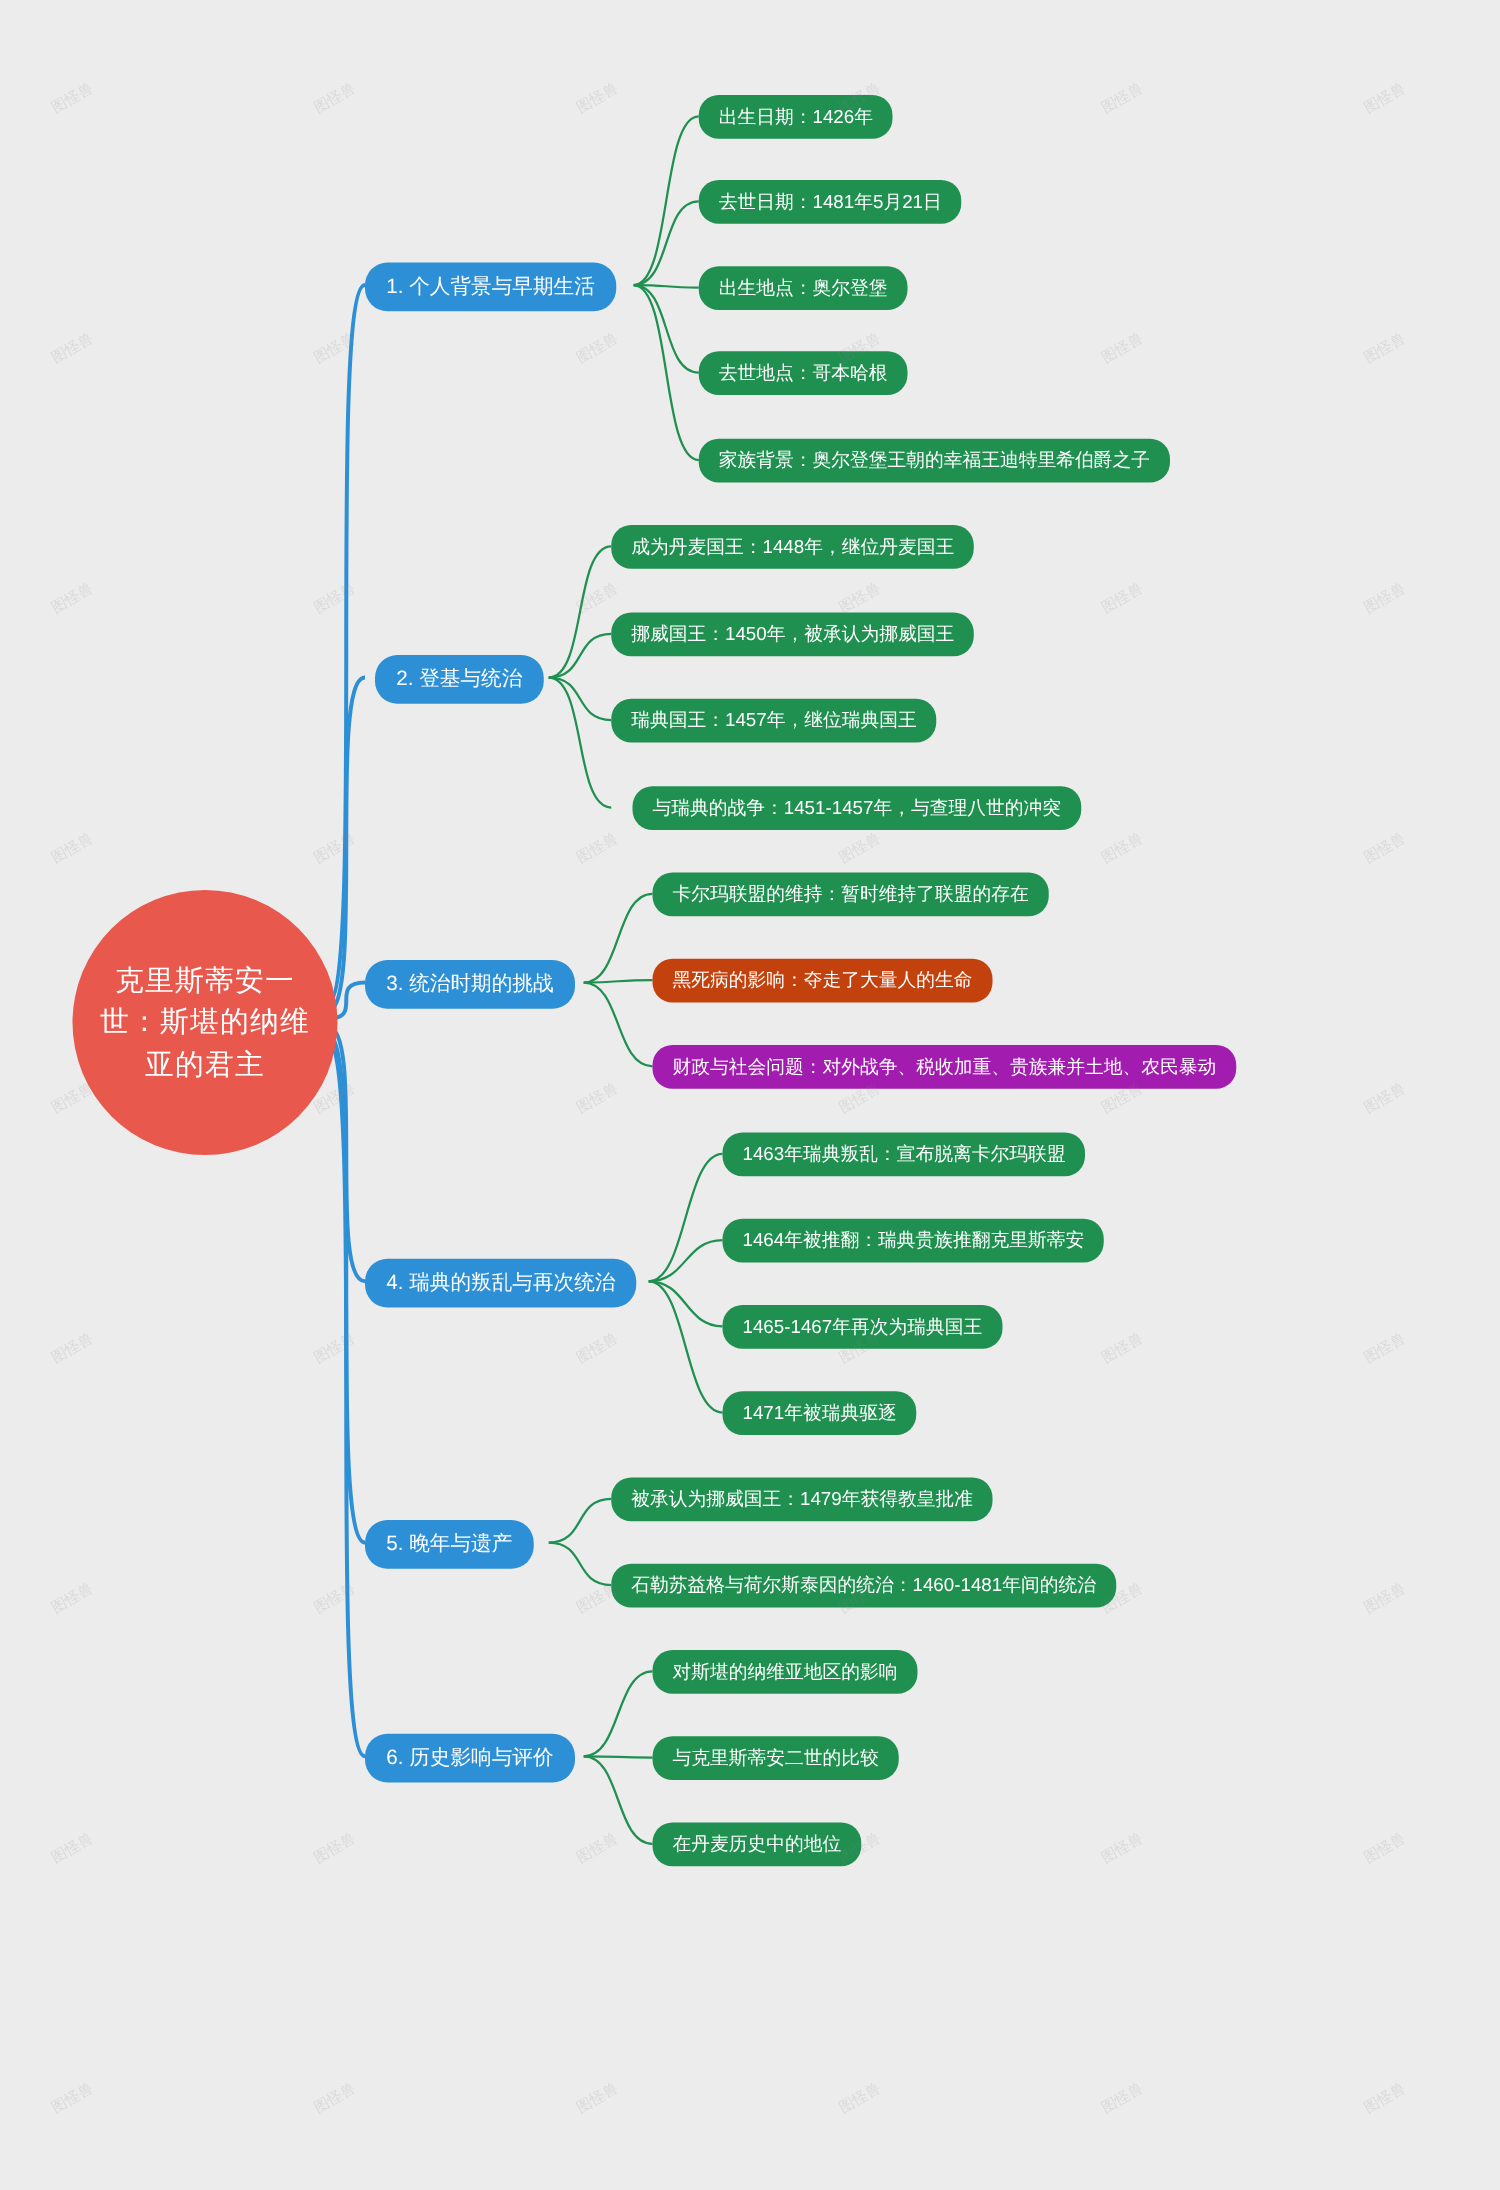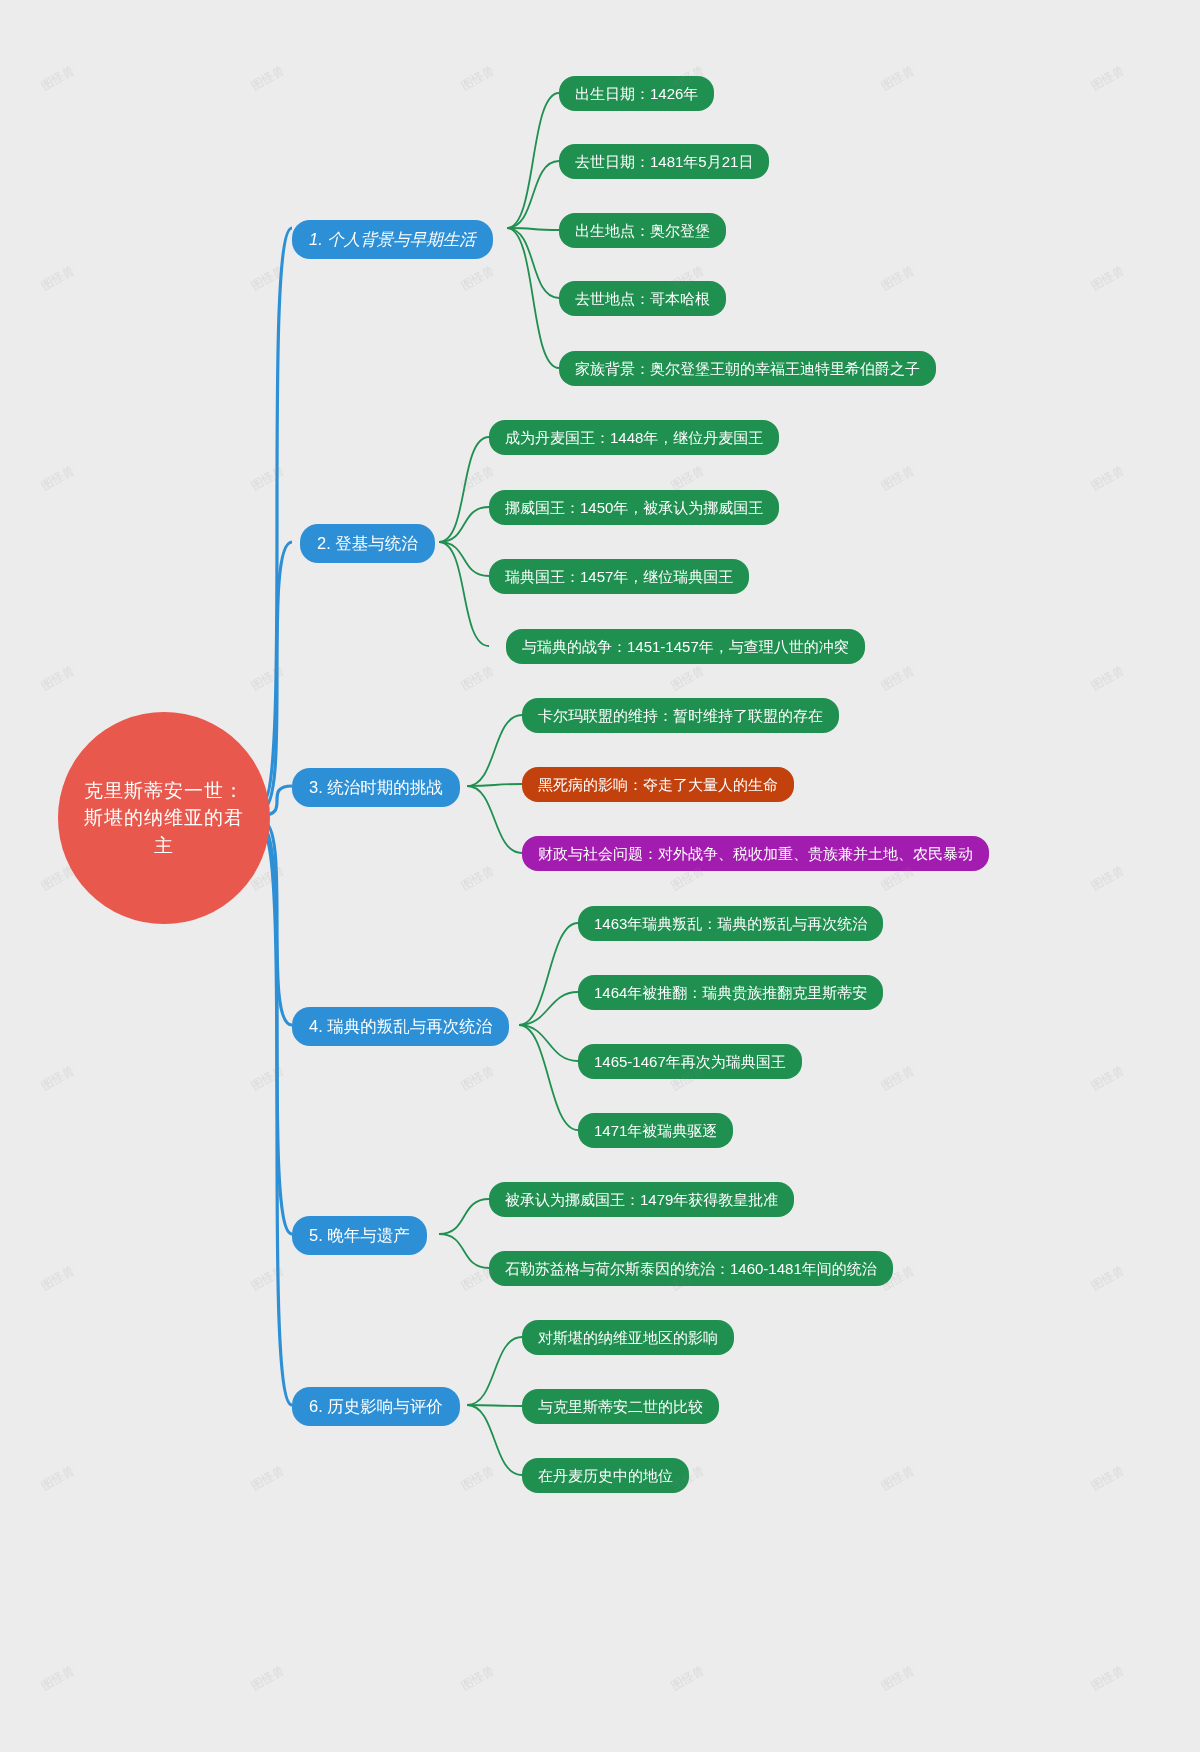--- a/index.html
+++ b/index.html
@@ -14,21 +14,21 @@
   svg.links{position:absolute;left:0;top:0;width:1200px;height:1752px;pointer-events:none;}
 
   .root-node{
     position:absolute;
     width:212px;height:212px;
     border-radius:50%;
     background:#e8584d;
     color:#ffffff;
     display:flex;align-items:center;justify-content:center;
     text-align:center;
-    font-size:19px;
+    font-size:23px;
     line-height:1.45;
     letter-spacing:1px;
     box-sizing:border-box;
     padding:0 22px;
   }
   .branch-node{
     position:absolute;
     background:#2d8fd5;
     color:#ffffff;
     border-radius:18px;
@@ -91,37 +91,37 @@
         <path d="M 262 833 C 292 833, 262 1405, 292 1405" stroke="#2d8fd5" stroke-width="3.2" fill="none"></path>
         <path d="M 467 1405 C 497 1405, 492 1337, 522 1337" stroke="#1f9050" stroke-width="1.8" fill="none"></path>
         <path d="M 467 1405 C 497 1405, 492 1406, 522 1406" stroke="#1f9050" stroke-width="1.8" fill="none"></path>
         <path d="M 467 1405 C 497 1405, 492 1475, 522 1475" stroke="#1f9050" stroke-width="1.8" fill="none"></path>
       </g>
   </svg>
   <div id="nodes">
       <div class="root-node" style="left: 58px; top: 712px; background: rgb(232, 88, 77);">
         <span>克里斯蒂安一世：斯堪的纳维亚的君主</span>
       </div>
-      <div class="branch-node" style="left: 292px; top: 220px; background: rgb(45, 143, 213); font-style: italic;"><span>1. 个人背景与早期生活</span></div>
+      <div class="branch-node" style="left: 292px; top: 210px; background: rgb(45, 143, 213);"><span>1. 个人背景与早期生活</span></div>
       <div class="leaf-node" style="left: 559px; top: 76px; background: rgb(31, 144, 80);"><span>出生日期：1426年</span></div>
       <div class="leaf-node" style="left: 559px; top: 144px; background: rgb(31, 144, 80);"><span>去世日期：1481年5月21日</span></div>
       <div class="leaf-node" style="left: 559px; top: 213px; background: rgb(31, 144, 80);"><span>出生地点：奥尔登堡</span></div>
       <div class="leaf-node" style="left: 559px; top: 281px; background: rgb(31, 144, 80);"><span>去世地点：哥本哈根</span></div>
       <div class="leaf-node" style="left: 559px; top: 351px; background: rgb(31, 144, 80);"><span>家族背景：奥尔登堡王朝的幸福王迪特里希伯爵之子</span></div>
       <div class="branch-node" style="left: 300px; top: 524px; background: rgb(45, 143, 213);"><span>2. 登基与统治</span></div>
       <div class="leaf-node" style="left: 489px; top: 420px; background: rgb(31, 144, 80);"><span>成为丹麦国王：1448年，继位丹麦国王</span></div>
       <div class="leaf-node" style="left: 489px; top: 490px; background: rgb(31, 144, 80);"><span>挪威国王：1450年，被承认为挪威国王</span></div>
       <div class="leaf-node" style="left: 489px; top: 559px; background: rgb(31, 144, 80);"><span>瑞典国王：1457年，继位瑞典国王</span></div>
       <div class="leaf-node" style="left: 506px; top: 629px; background: rgb(31, 144, 80);"><span>与瑞典的战争：1451-1457年，与查理八世的冲突</span></div>
       <div class="branch-node" style="left: 292px; top: 768px; background: rgb(45, 143, 213);"><span>3. 统治时期的挑战</span></div>
       <div class="leaf-node" style="left: 522px; top: 698px; background: rgb(31, 144, 80);"><span>卡尔玛联盟的维持：暂时维持了联盟的存在</span></div>
       <div class="leaf-node" style="left: 522px; top: 767px; background: #c2410c;"><span>黑死病的影响：夺走了大量人的生命</span></div>
       <div class="leaf-node" style="left: 522px; top: 836px; background: #a21caf;"><span>财政与社会问题：对外战争、税收加重、贵族兼并土地、农民暴动</span></div>
       <div class="branch-node" style="left: 292px; top: 1007px; background: rgb(45, 143, 213);"><span>4. 瑞典的叛乱与再次统治</span></div>
-      <div class="leaf-node" style="left: 578px; top: 906px; background: rgb(31, 144, 80);"><span>1463年瑞典叛乱：瑞典的叛乱与再次统治</span></div>
+      <div class="leaf-node" style="left: 578px; top: 906px; background: rgb(31, 144, 80);"><span>1463年瑞典叛乱：宣布脱离卡尔玛联盟</span></div>
       <div class="leaf-node" style="left: 578px; top: 975px; background: rgb(31, 144, 80);"><span>1464年被推翻：瑞典贵族推翻克里斯蒂安</span></div>
       <div class="leaf-node" style="left: 578px; top: 1044px; background: rgb(31, 144, 80);"><span>1465-1467年再次为瑞典国王</span></div>
       <div class="leaf-node" style="left: 578px; top: 1113px; background: rgb(31, 144, 80);"><span>1471年被瑞典驱逐</span></div>
       <div class="branch-node" style="left: 292px; top: 1216px; background: rgb(45, 143, 213);"><span>5. 晚年与遗产</span></div>
       <div class="leaf-node" style="left: 489px; top: 1182px; background: rgb(31, 144, 80);"><span>被承认为挪威国王：1479年获得教皇批准</span></div>
       <div class="leaf-node" style="left: 489px; top: 1251px; background: rgb(31, 144, 80);"><span>石勒苏益格与荷尔斯泰因的统治：1460-1481年间的统治</span></div>
       <div class="branch-node" style="left: 292px; top: 1387px; background: rgb(45, 143, 213);"><span>6. 历史影响与评价</span></div>
       <div class="leaf-node" style="left: 522px; top: 1320px; background: rgb(31, 144, 80);"><span>对斯堪的纳维亚地区的影响</span></div>
       <div class="leaf-node" style="left: 522px; top: 1389px; background: rgb(31, 144, 80);"><span>与克里斯蒂安二世的比较</span></div>
       <div class="leaf-node" style="left: 522px; top: 1458px; background: rgb(31, 144, 80);"><span>在丹麦历史中的地位</span></div>

